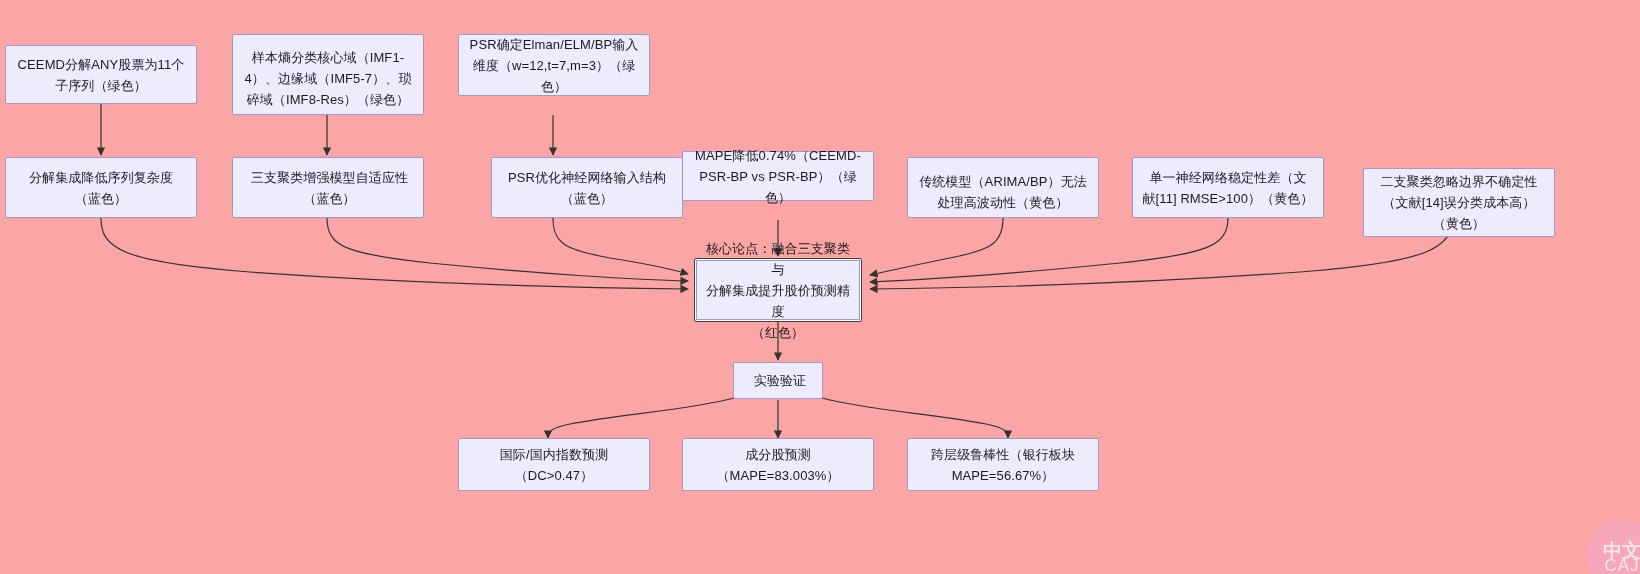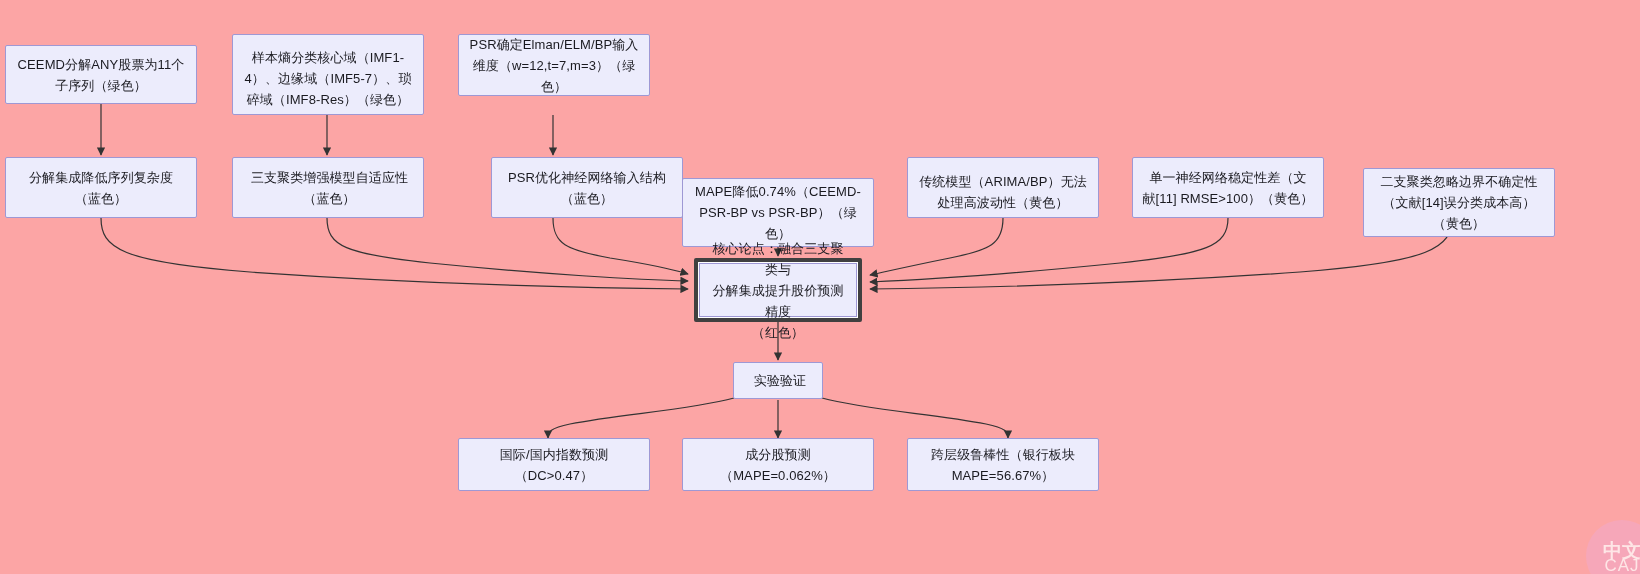--- a/index.html
+++ b/index.html
@@ -40,21 +40,21 @@
     line-height: 21px;
     padding: 4px 9px;
     letter-spacing: 0.1px;
   }
   .node .txt {
     display: block;
     width: 100%;
     white-space: pre-line;
   }
   .node.core {
-    border: 4px solid #404040;
+    border: 1px solid #404040;
     box-shadow: inset 0 0 0 1px #ffffff, inset 0 0 0 2px #9e98d4;
     background: #ececfc;
   }
   .watermark {
     position: absolute;
     width: 72px;
     height: 72px;
     border-radius: 50%;
     background: #f4a8c2;
     opacity: 0.72;
@@ -135,21 +135,21 @@
   <div class="node" style="left:232px; top:157px; width:192px; height:61px;padding-left:12px;">
     <span class="txt">三支聚类增强模型自适应性
 （蓝色）</span>
   </div>
 
   <div class="node" style="left:458px; top:157px; width:192px; height:61px;margin-left:33px;">
     <span class="txt">PSR优化神经网络输入结构
 （蓝色）</span>
   </div>
 
-  <div class="node" style="left:682px; top:151px; width:192px; height:69px;margin-top:27px;">
+  <div class="node" style="left:682px; top:151px; width:192px; height:50px;">
     <span class="txt">MAPE降低0.74%（CEEMD-
 PSR-BP vs PSR-BP）（绿
 色）</span>
   </div>
 
   <div class="node" style="left:907px; top:157px; width:192px; height:61px;align-items:flex-end;">
     <span class="txt">传统模型（ARIMA/BP）无法
 处理高波动性（黄色）</span>
   </div>
 
@@ -174,21 +174,21 @@
     <span class="txt">实验验证</span>
   </div>
 
   <div class="node" style="left:458px; top:438px; width:192px; height:53px;">
     <span class="txt">国际/国内指数预测
 （DC&gt;0.47）</span>
   </div>
 
   <div class="node" style="left:682px; top:438px; width:192px; height:53px;">
     <span class="txt">成分股预测
-（MAPE=0.062%）</span>
+（MAPE=83.003%）</span>
   </div>
 
   <div class="node" style="left:907px; top:438px; width:192px; height:53px;">
     <span class="txt">跨层级鲁棒性（银行板块
 MAPE=56.67%）</span>
   </div>
 
   <div class="watermark" style="left:1586px; top:520px;">
     <span>中文</span>
     <span class="wm-sub">CAJ</span>

